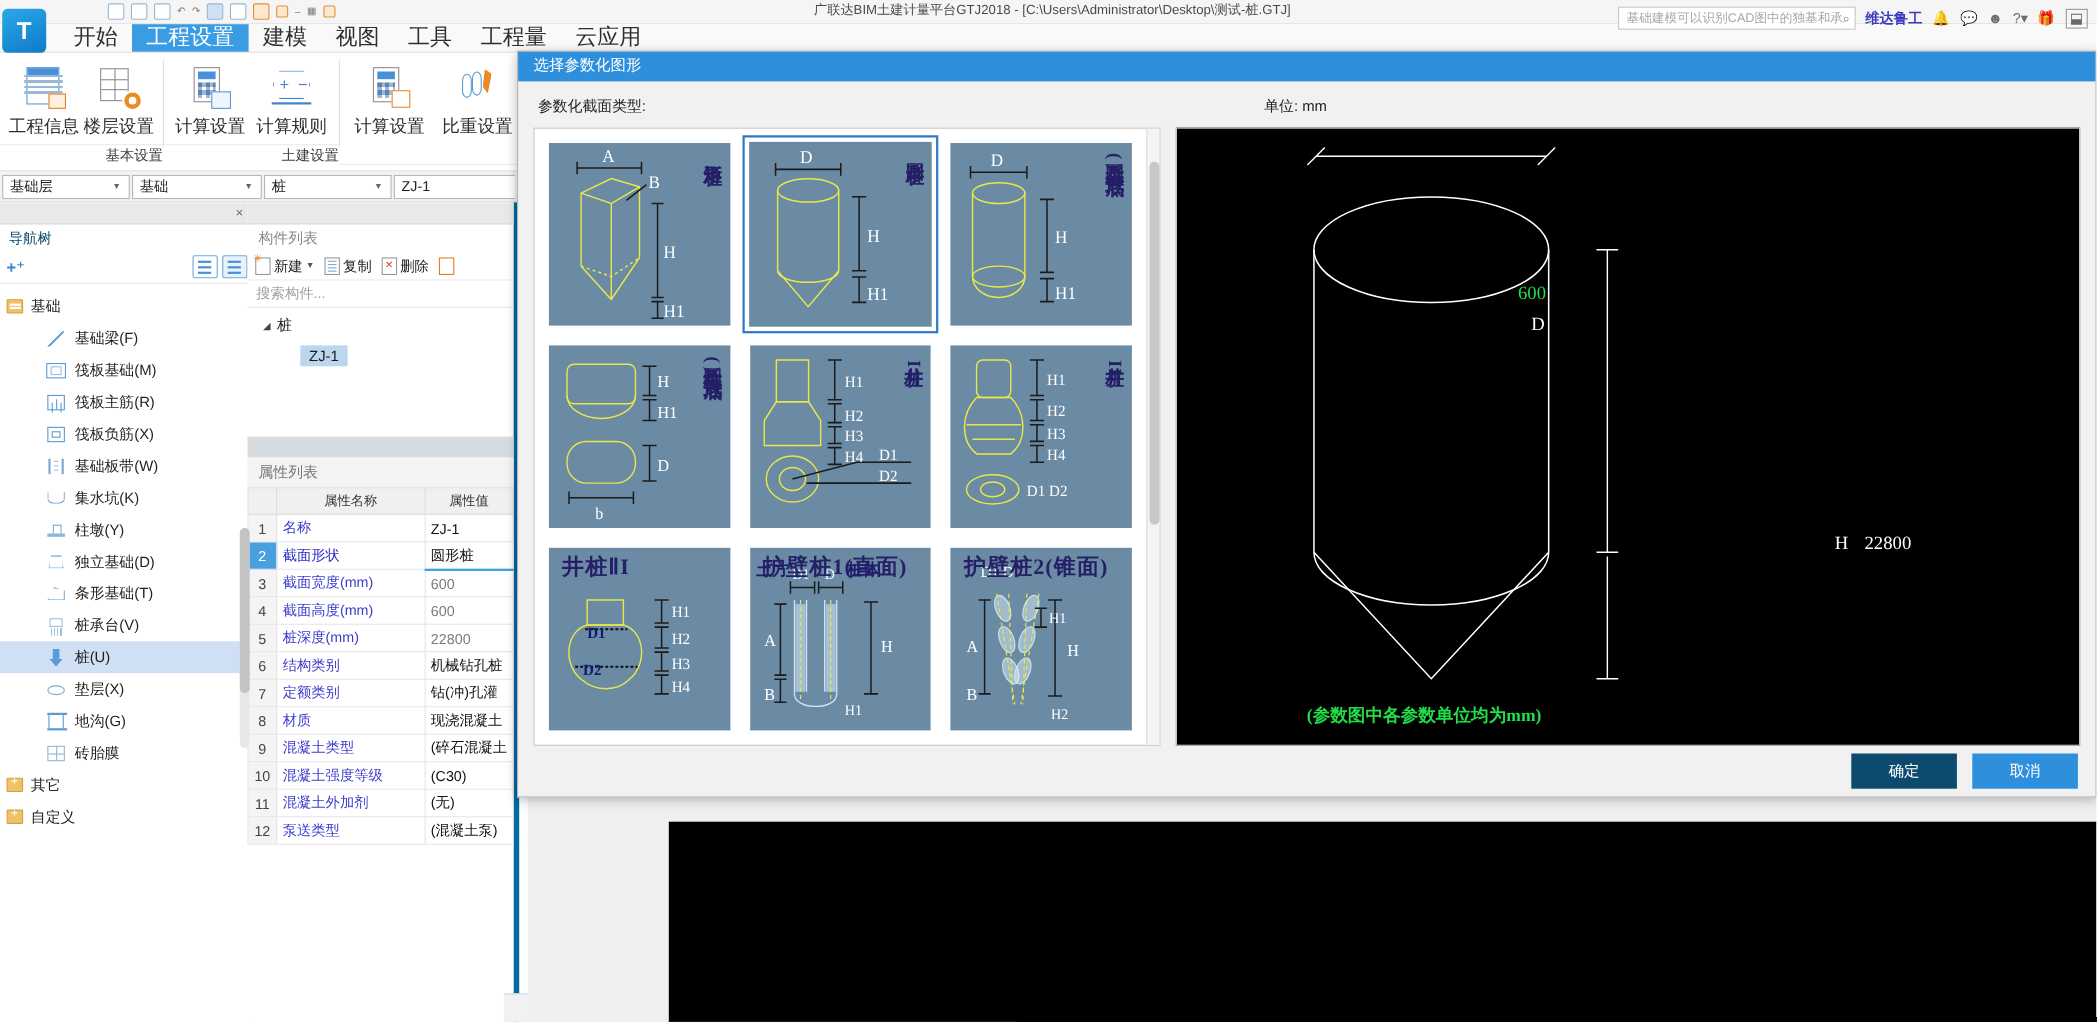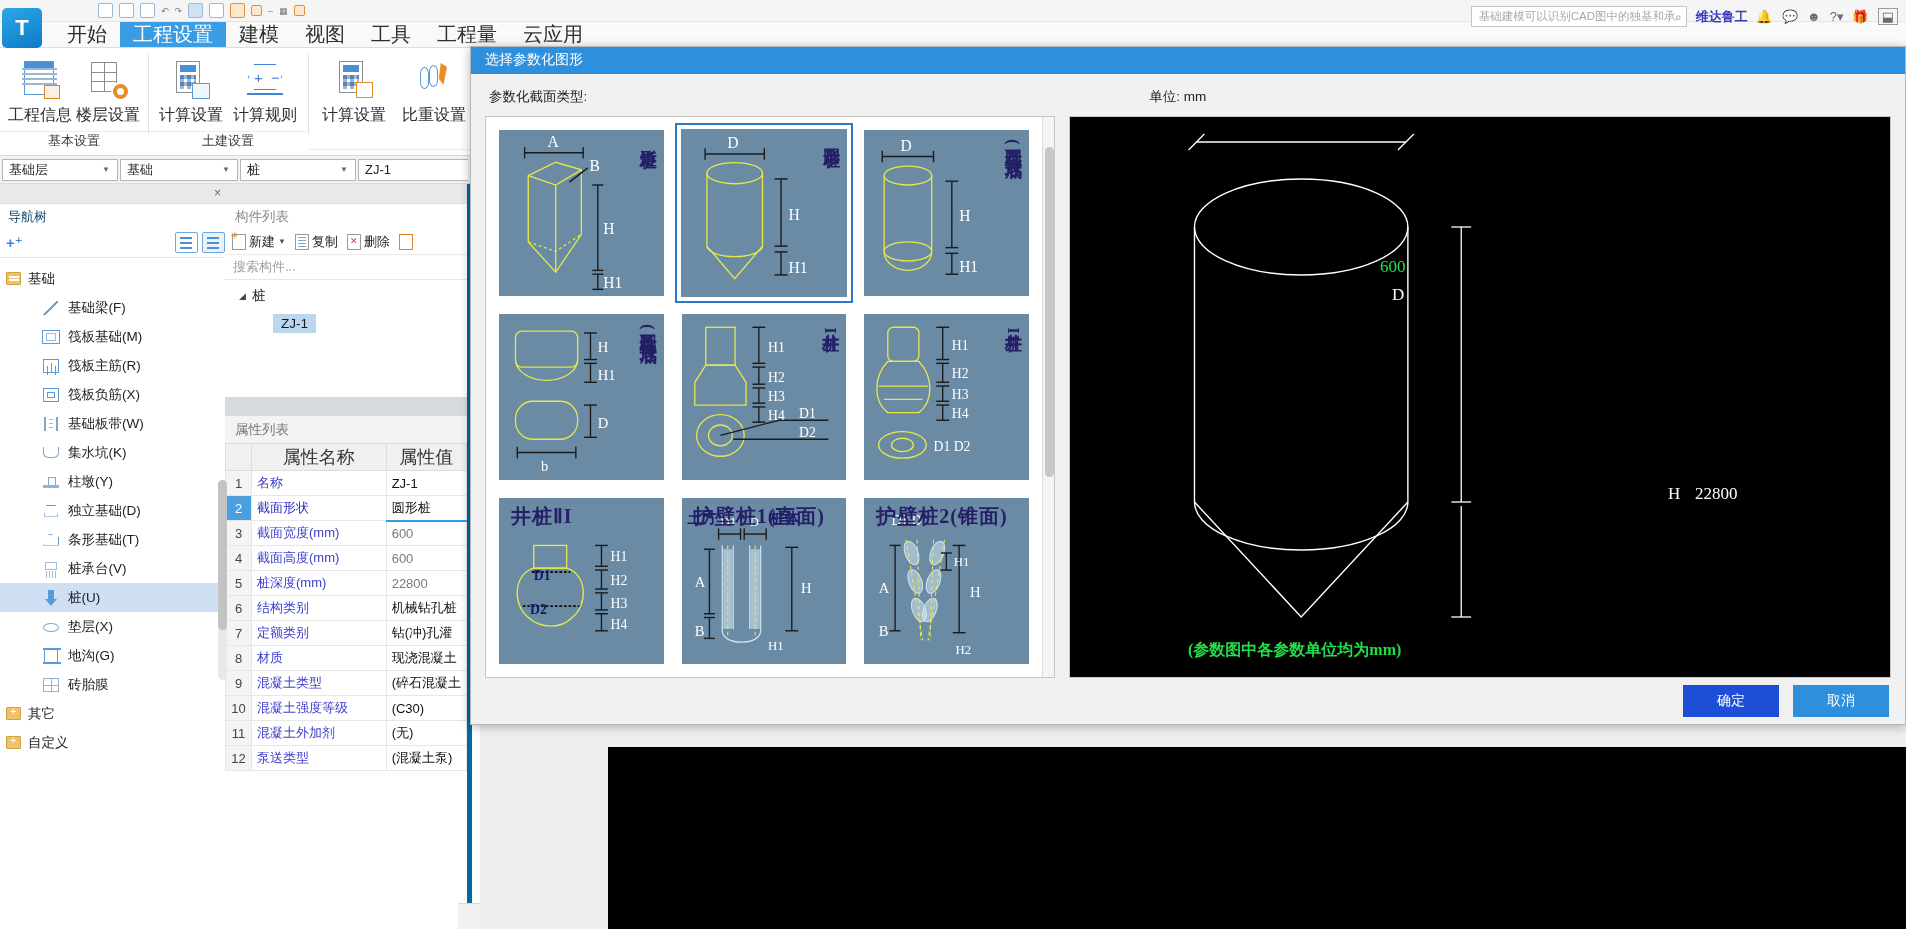--- a/index.html
+++ b/index.html
@@ -50,21 +50,21 @@
 
   
   .ribbon-body {
     position: absolute; left: 0; top: 48px; width: 1906px; height: 108px;
     background: #ffffff; border-bottom: 1px solid #d8d8d8;
   }
   .ribbon-groups { display: flex; height: 108px; align-items: stretch; }
   .rgroup { position: relative; display: flex; flex-direction: column; }
   .rgroup-items { display: flex; align-items: flex-start; padding: 5px 6px 0 6px; flex: 1; }
   .rgroup-title {
-    text-align: center; font-size: 13px; color: #3c3c3c; padding-bottom: 6px;
+    text-align: right; font-size: 13px; color: #3c3c3c; padding-bottom: 6px;
     border-top: 1px solid #ececec;
   }
   .rgroup + .rgroup::before {
     content: ""; position: absolute; left: 0; top: 6px; bottom: 22px; width: 1px; background: #e2e2e2;
   }
   .ritem {
     width: 70px; display: flex; flex-direction: column; align-items: center;
     padding-top: 4px; cursor: default;
   }
   .ritem .glyph { width: 44px; height: 44px; position: relative; }
@@ -223,21 +223,21 @@
   .cp-grp { display: flex; align-items: center; font-size: 13.5px; color: #222; padding: 3px 0 3px 14px; }
   .cp-grp .caret { font-size: 9px; margin-right: 6px; color: #444; }
   .cp-leaf { margin: 6px 0 0 48px; display: inline-block; background: #bcd6ef; padding: 2px 8px; font-size: 13.5px; color: #1a1a1a; }
 
   
   .pl-head { height: 18px; background: #d6dbe0; }
   .pl-title { padding: 5px 10px 4px 10px; font-size: 13.5px; color: #777; background:#f3f3f3; }
   .ptable { width: 100%; border-collapse: collapse; font-size: 13px; }
   .ptable th {
     background: #f0f0f0; color: #333; font-weight: normal; height: 24px;
-    border: 1px solid #dcdcdc; font-size: 18px;
+    border: 1px solid #dcdcdc; font-size: 12px;
   }
   .ptable td { border: 1px solid #e6e6e6; height: 25px; padding: 0 5px; color: #3c3ccc; white-space: nowrap; }
   .ptable td.idx { width: 26px; text-align: center; color: #444; background: #f4f4f4; }
   .ptable tr.sel td.idx { background: #4a9fe0; color: #fff; }
   .ptable td.val { color: #111; }
   .ptable td.val.gray { color: #7a7a7a; }
   .ptable tr.sel td.val { background: #fff; border-bottom: 2px solid #3a9ce2; }
   .ptable tr.sel td.nm { color:#2b2bc8; }
   .pname-purple { color: #5b5bd6; }
 
@@ -309,21 +309,21 @@
   .pv-text { position: absolute; font-family: "Liberation Serif", serif; }
   .pv-green { color: #22e04a; font-size: 17px; }
   .pv-white { color: #ffffff; font-size: 17px; }
   .pv-note { color: #21dd47; font-size: 16px; }
 
   .dlg-footer {
     height: 56px; display: flex; align-items: center; justify-content: flex-end;
     padding-right: 16px; gap: 14px;
   }
   .dlg-btn {
-    width: 96px; height: 32px; background: #1d4ed8; color: #fff; border: none;
+    width: 96px; height: 32px; background: #0c4a6e; color: #fff; border: none;
     font-size: 14px; font-family: "Liberation Sans", sans-serif; cursor: default;
   }
   .dlg-btn.sec { background: #2e8fdc; }
 
   .gridscroll {
     width: 12px; background: #f4f4f4; border-left: 1px solid #dcdcdc; position: relative;
   }
   .gridscroll .thumb { position:absolute; left:2px; top:30px; width:9px; height:330px; background:#c8c8c8; border-radius:5px; }
 </style>
 </head>
@@ -339,20 +339,21 @@
       <span class="qb-arrow">↶</span>
       <span class="qb-arrow">↷</span>
       <span class="qb-ic blue"></span>
       <span class="qb-ic"></span>
       <span class="qb-ic orange"></span>
       <span class="qb-ic sm orange"></span>
       <span class="qb-arrow">–</span>
       <span class="qb-arrow">▦</span>
       <span class="qb-ic orange sm"></span>
     </div>
+    <div class="qtitle">广联达BIM土建计量平台GTJ2018  -  [C:\Users\Administrator\Desktop\测试-桩.GTJ]</div>
   </div>
 
   <div class="ribbon-tabs">
     <div class="logo">T</div>
     <div class="tabs-inner">
       <div class="tab">开始</div>
       <div class="tab active">工程设置</div>
       <div class="tab">建模</div>
       <div class="tab">视图</div>
       <div class="tab">工具</div>

